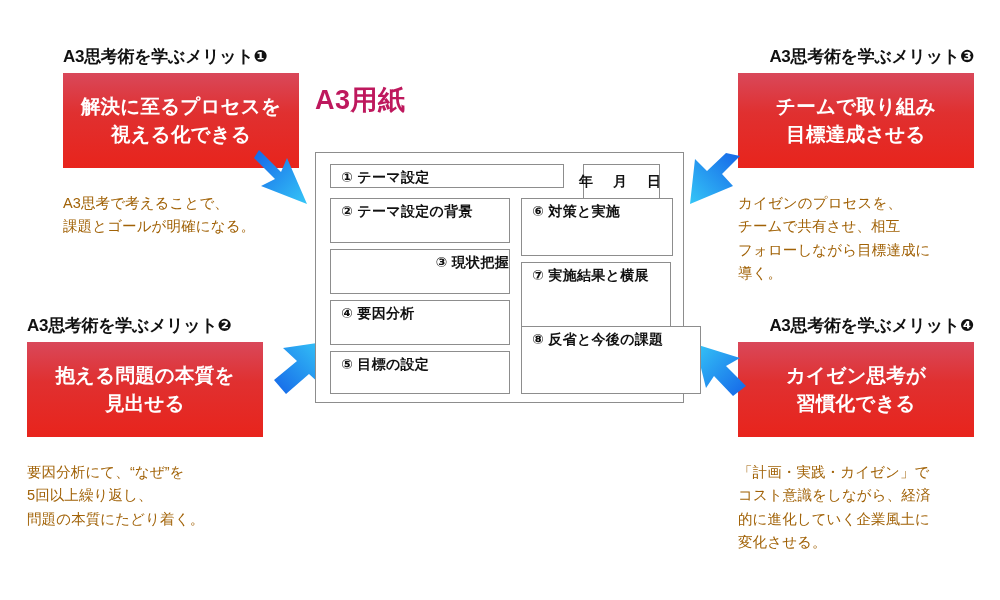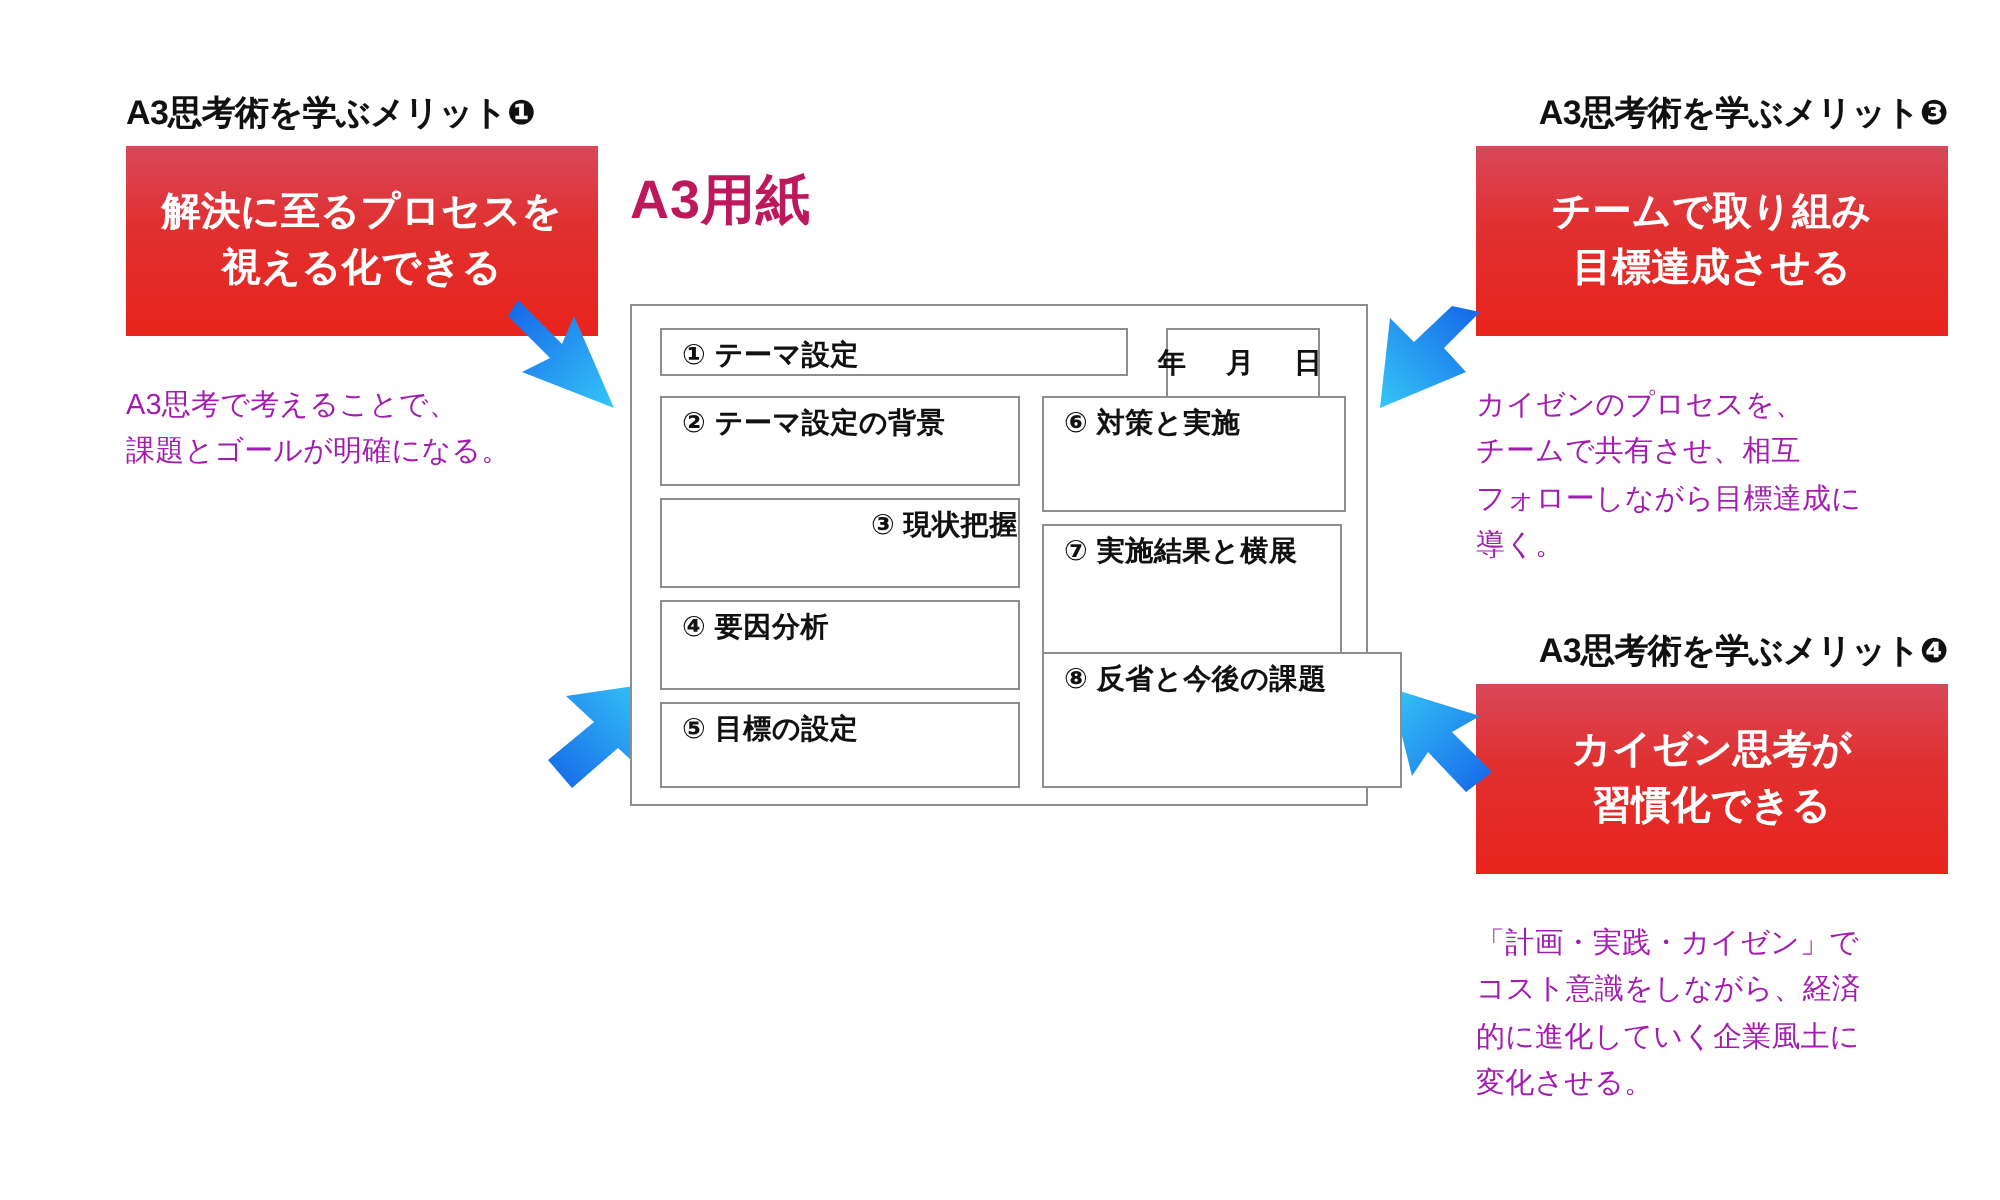--- a/index.html
+++ b/index.html
@@ -50,21 +50,21 @@
     font-weight: bold;
     line-height: 1.45;
     letter-spacing: 0.2px;
     text-align: center;
     white-space: nowrap;
   }
   .merit-desc {
     margin-top: 24px;
     font-size: 14.5px;
     line-height: 1.62;
-    color: #a21caf;
+    color: #a16207;
     letter-spacing: 0.1px;
   }
   .merit-desc div { white-space: nowrap; }
 
   
   #merit-1 { left: 27px;  top: 48px; margin-left: 36px; }
   #merit-2 { left: 27px;  top: 317px; }
   #merit-3 { left: 738px; top: 48px; }
   #merit-4 { left: 738px; top: 317px; }
 
@@ -128,20 +128,32 @@
     <div class="merit-box">
       <div class="merit-box-line">解決に至るプロセスを</div>
       <div class="merit-box-line">視える化できる</div>
     </div>
     <div class="merit-desc">
       <div>A3思考で考えることで、</div>
       <div>課題とゴールが明確になる。</div>
     </div>
   </div>
 
+  <div class="merit" id="merit-2">
+    <div class="merit-heading">A3思考術を学ぶメリット❷</div>
+    <div class="merit-box">
+      <div class="merit-box-line">抱える問題の本質を</div>
+      <div class="merit-box-line">見出せる</div>
+    </div>
+    <div class="merit-desc">
+      <div>要因分析にて、“なぜ”を</div>
+      <div>5回以上繰り返し、</div>
+      <div>問題の本質にたどり着く。</div>
+    </div>
+  </div>
 
   <div class="merit" id="merit-3">
     <div class="merit-heading">A3思考術を学ぶメリット❸</div>
     <div class="merit-box">
       <div class="merit-box-line">チームで取り組み</div>
       <div class="merit-box-line">目標達成させる</div>
     </div>
     <div class="merit-desc">
       <div>カイゼンのプロセスを、</div>
       <div>チームで共有させ、相互</div>
@@ -202,21 +214,21 @@
       </linearGradient>
     </defs>
     <path d="M5,2 L50,16 L36,24 L56,44 L43,54 L24,34 L16,46 Z" fill="url(#g4)"></path>
   </svg>
 
   <div id="a3-title">A3用紙</div>
 
   <div id="a3-panel">
 
     <div class="cell" style="left:14px; top:11px; width:234px; height:24px;">① テーマ設定</div>
-    <div class="cell center-txt" style="left:267px; top:11px; width:77px; height:36px;">年　月　日</div>
+    <div class="cell center-txt" style="left:267px; top:11px; width:77px; height:36px;font-family:Liberation Serif, serif;">年　月　日</div>
 
     <div class="cell" style="left:14px; top:45px; width:180px; height:45px;">② テーマ設定の背景</div>
     <div class="cell" style="left:14px; top:96px; width:180px; height:45px;text-align:right;">③ 現状把握</div>
     <div class="cell" style="left:14px; top:147px; width:180px; height:45px;">④ 要因分析</div>
     <div class="cell" style="left:14px; top:198px; width:180px; height:43px;">⑤ 目標の設定</div>
 
     <div class="cell" style="left:205px; top:45px; width:152px; height:58px;">⑥ 対策と実施</div>
     <div class="cell" style="left:205px; top:109px; width:150px; height:73px;">⑦ 実施結果と横展</div>
     <div class="cell" style="left:205px; top:173px; width:180px; height:68px;">⑧ 反省と今後の課題</div>
   </div>

